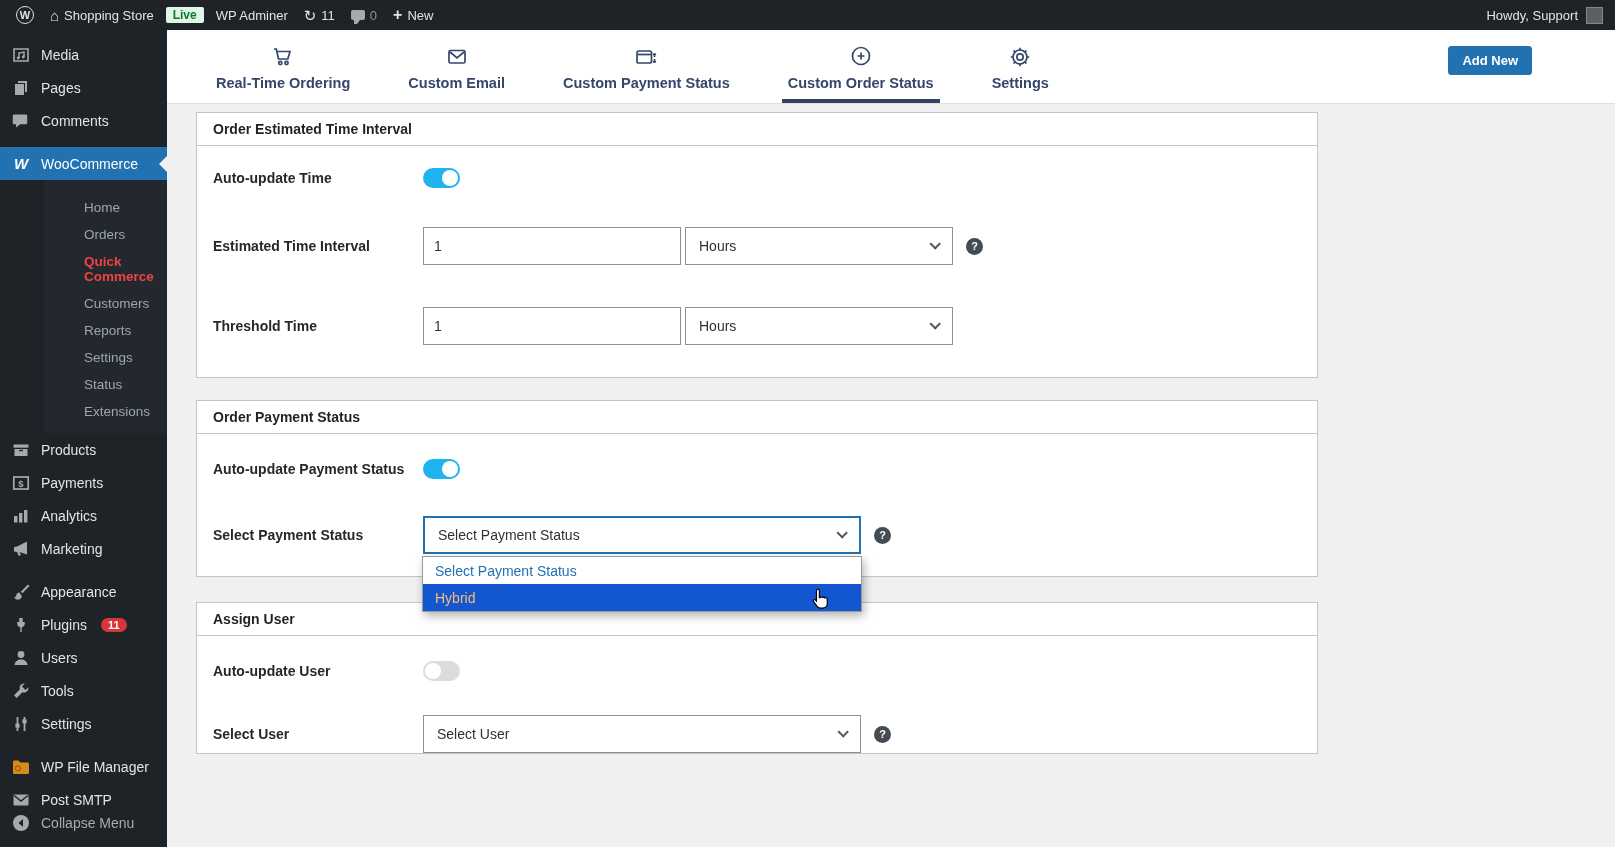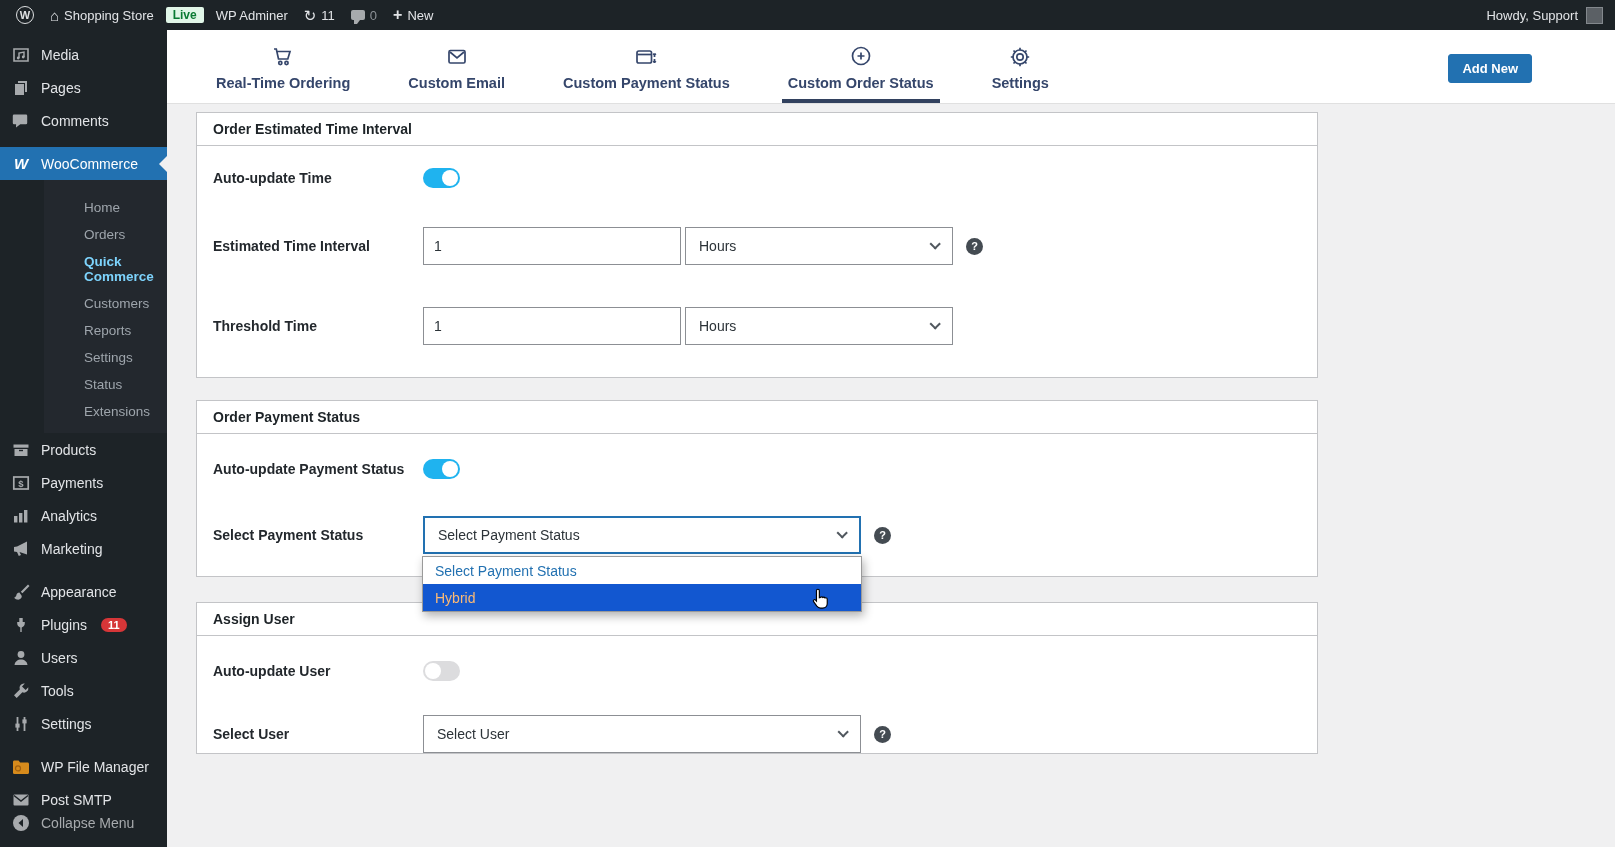--- a/index.html
+++ b/index.html
@@ -59,42 +59,42 @@
     background:#2271b1; color:#fff; position:relative;
   }
   .sb-current::after {
     content:""; position:absolute; right:-1px; top:50%; margin-top:-9px;
     border:9px solid transparent; border-right-color:#f0f0f1;
   }
   #wc-submenu { background:#23282e; padding:14px 0 8px;margin-left:44px; }
   .sb-sub {
     display:block; padding:6px 0 6px 40px; font-size:13.5px; color:#9ea5ac; cursor:pointer;
   }
-  .sb-sub.current { color:#7dd3fc; font-weight:bold; }
+  .sb-sub.current { color:#ef4444; font-weight:bold; }
   .badge-red {
     background:#d63638; color:#fff; font-size:11px; font-weight:bold;
     border-radius:9px; padding:1px 7px; margin-left:4px;
   }
   .collapse-item { position:absolute; bottom:8px; left:0; right:0; color:#a7aaad; }
 
   
   #main { position:absolute; left:155px; top:30px; right:0; bottom:0; }
   #tabbar {
     height:74px; background:#fff; border-bottom:1px solid #e0e0e0;
     display:flex; align-items:stretch; padding-left:55px; gap:46px; position:relative;
   }
   .tab {
     display:flex; flex-direction:column; align-items:center; justify-content:center; gap:5px;
     color:#35466b; font-weight:bold; font-size:14.5px; cursor:pointer;
     border-bottom:4px solid transparent; padding:8px 6px 2px;
   }
   .tab.active { border-bottom-color:#32415e; }
   .tab svg { display:block; }
   .btn-primary {
-    position:absolute; right:83px; top:24px; height:29px; padding:0 13px;
+    position:absolute; right:83px; top:16px; height:29px; padding:0 13px;
     background:#2271b1; color:#fff; border:1px solid #2271b1; border-radius:3px;
     font-size:13px; font-weight:bold; font-family:inherit; cursor:pointer;text-align:right;
   }
 
   #content { position:absolute; top:74px; left:0; right:0; bottom:0; background:#f0f0f1; }
 
   .panel {
     position:absolute; left:41px; width:1122px; background:#fff;
     border:1px solid #c3c4c7;
   }

